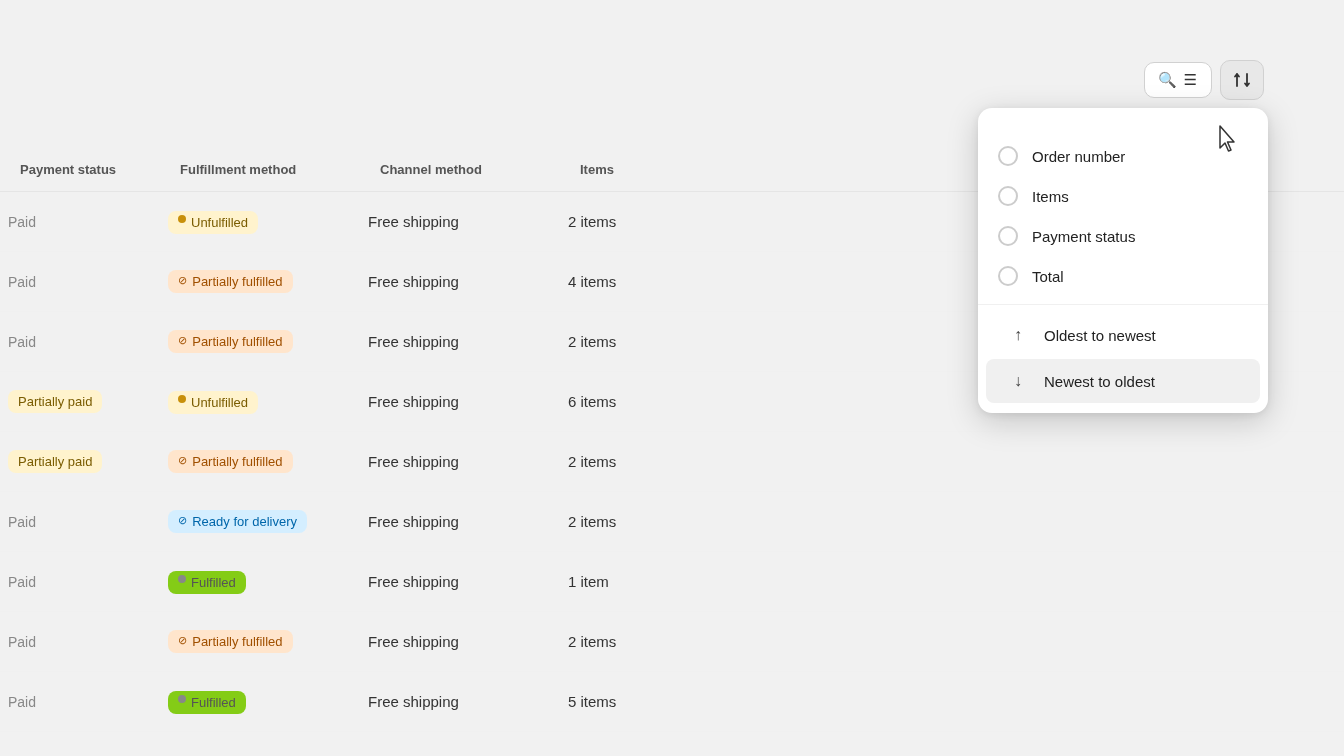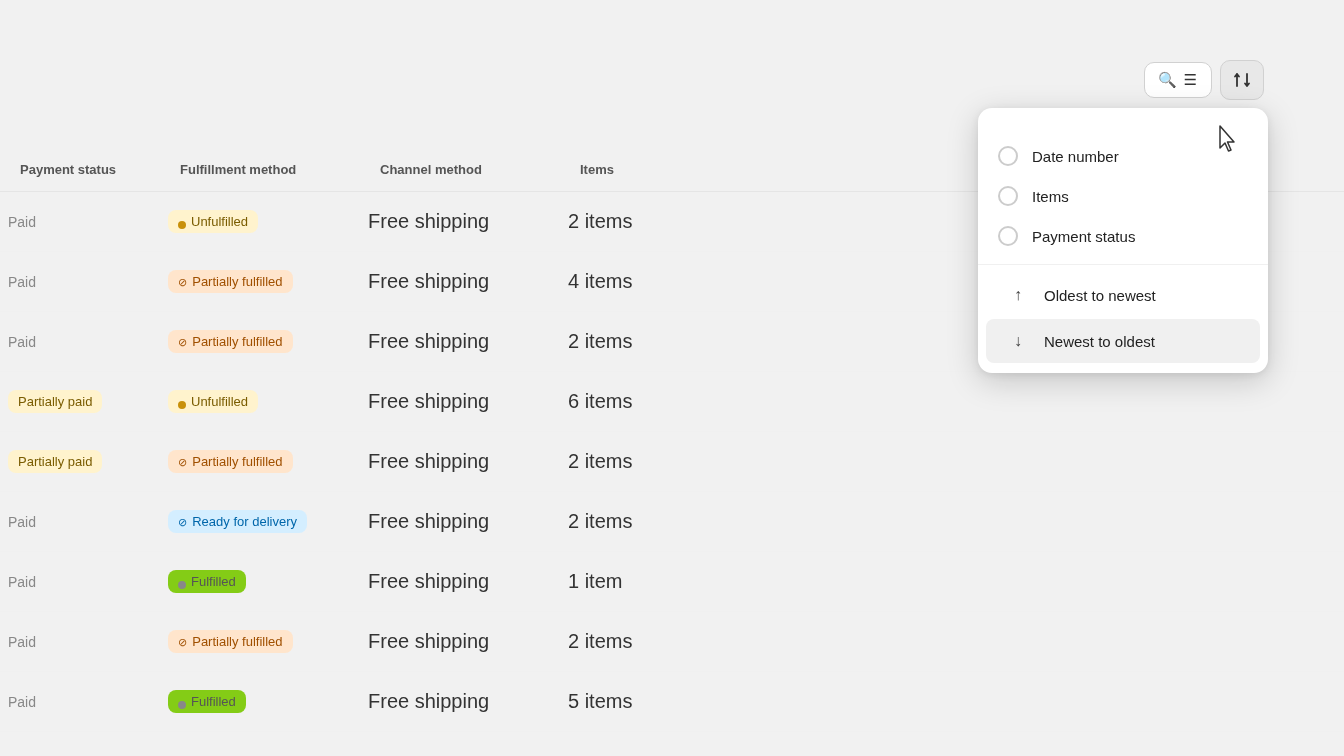--- a/index.html
+++ b/index.html
@@ -75,33 +75,33 @@
     .table-row {
       display: grid;
       grid-template-columns: 160px 200px 200px 220px 120px;
       padding: 0 8px;
       height: 60px;
       align-items: center;
       border-bottom: 1px solid #f0f0f0;
     }
 
     .cell-text {
-      font-size: 20px;
+      font-size: 15px;
       color: #333;
     }
 
     .cell-text-gray {
       font-size: 14px;
       color: #888;
     }
 
     
     .badge {
       display: inline-flex;
-      align-items: flex-end;
+      align-items: flex-start;
       gap: 5px;
       padding: 4px 10px;
       border-radius: 8px;
       font-size: 13px;
       font-weight: 500;
     }
 
     .badge-unfulfilled {
       background: #fff3cd;
       color: #7a5c00;
@@ -341,29 +341,33 @@
       </div>
     </div>
 </div>
 
 <div class="sort-dropdown">
   <div class="sort-title"></div>
 
   <div id="sort-options">
       <div class="sort-option">
         <div class="radio-circle"></div>
-        <span>Date number</span>
+        <span>Order number</span>
       </div>
       <div class="sort-option">
         <div class="radio-circle"></div>
         <span>Items</span>
       </div>
       <div class="sort-option">
         <div class="radio-circle"></div>
         <span>Payment status</span>
+      </div>
+      <div class="sort-option">
+        <div class="radio-circle"></div>
+        <span>Total</span>
       </div>
     </div>
 
   <div class="sort-divider"></div>
 
   <div id="sort-directions">
       <div class="sort-direction">
         <div class="sort-arrow">↑</div>
         <span>Oldest to newest</span>
       </div>

